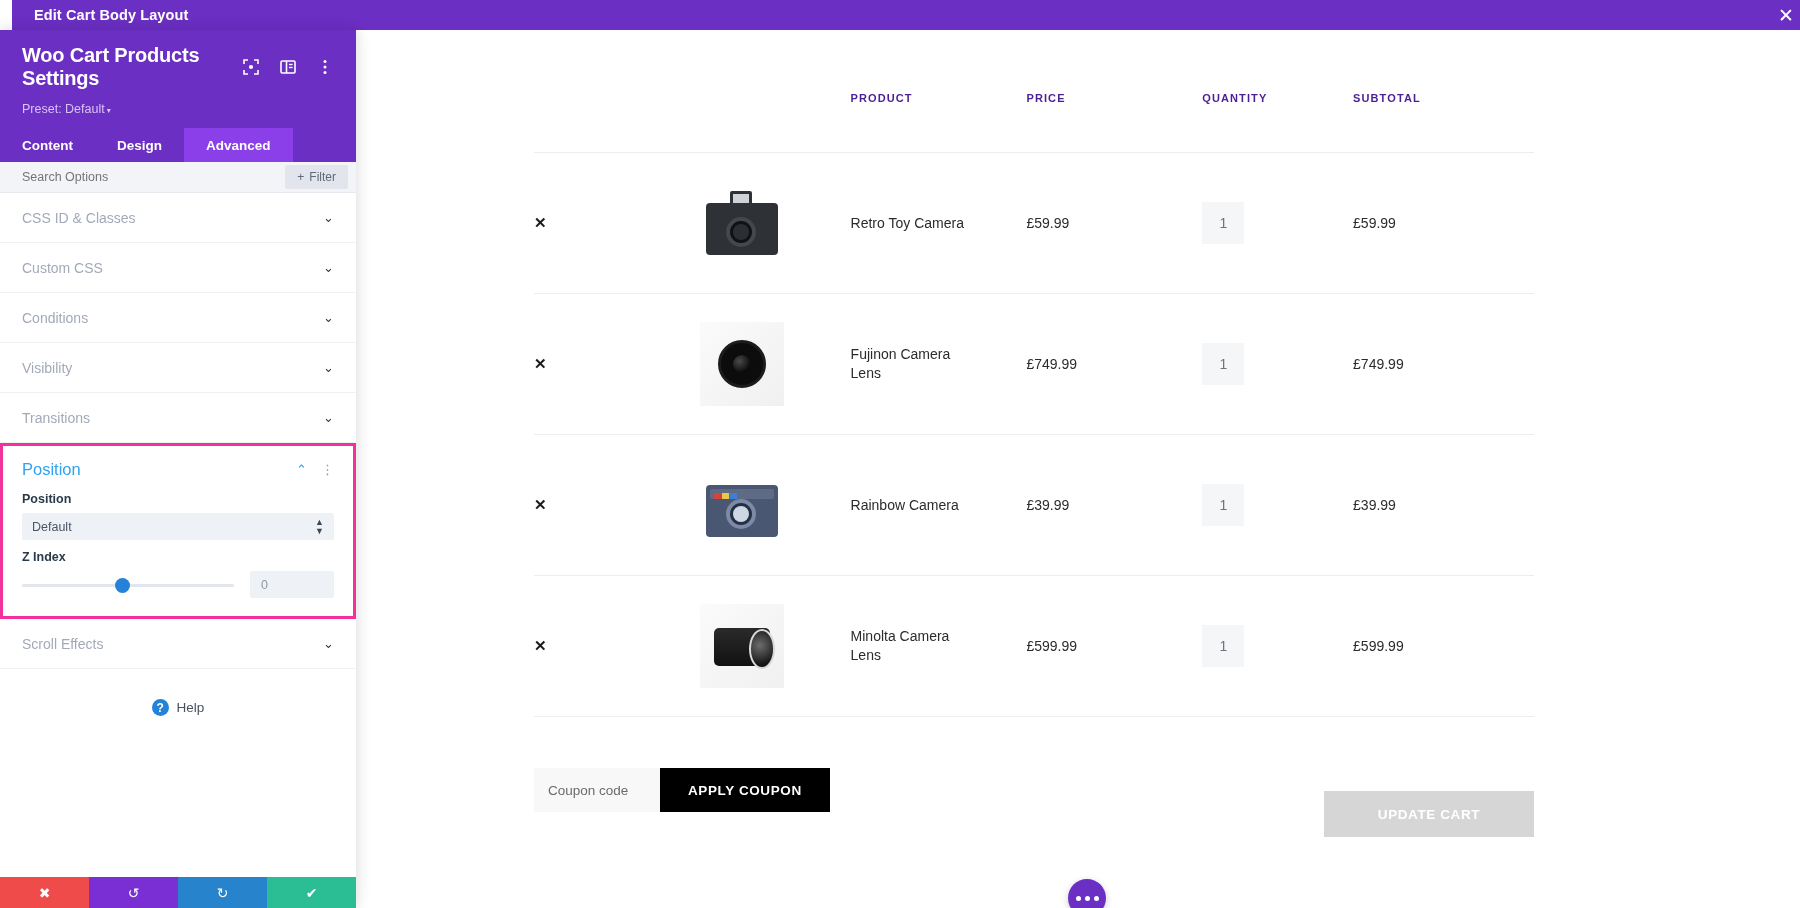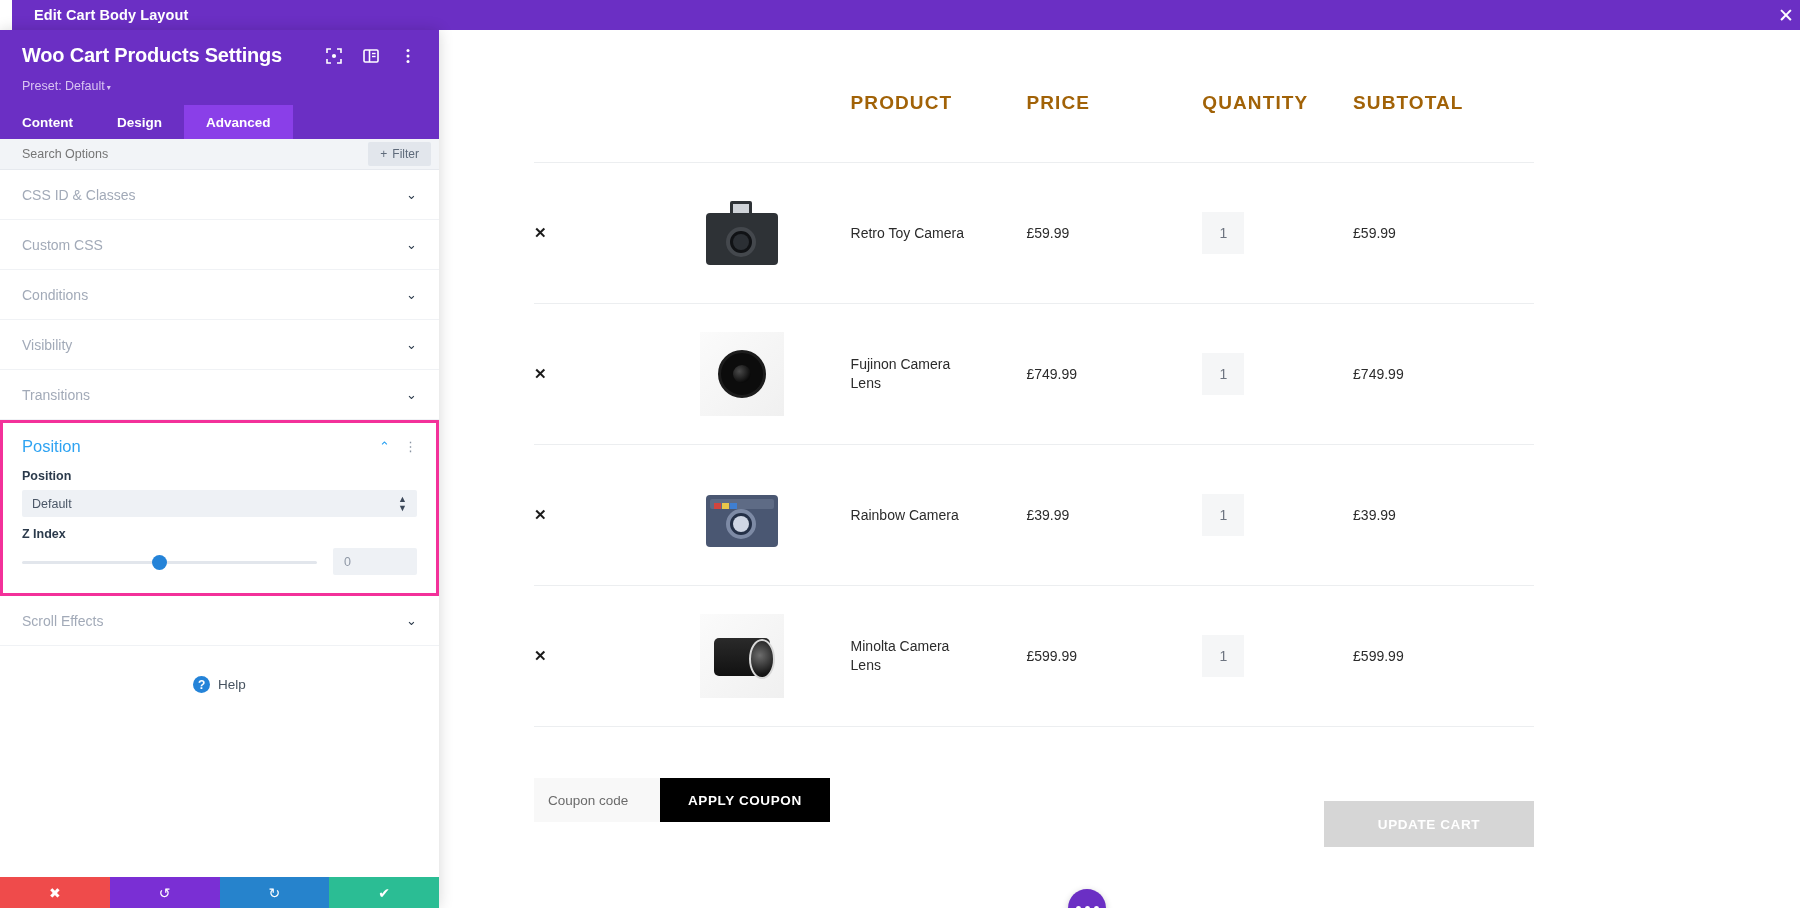--- a/index.html
+++ b/index.html
@@ -23,21 +23,21 @@
   }
   #topbar .closebtn {
     margin-left: auto; margin-right: 18px;
     color: #ffffff; font-size: 19px; line-height: 1;
     cursor: pointer; font-weight: 300;
   }
 
   
   #panel {
     position: absolute; top: 30px; left: 0;
-    width: 439px; height: 878px;
+    width: 356px; height: 878px;
     background: #ffffff;
     display: flex; flex-direction: column;
     box-shadow: 0 0 14px rgba(0,0,0,.16);
     z-index: 5;
   }
   #panel-head { background: #6b2fc4; padding: 14px 22px 12px 22px; }
   #panel-head .row1 { display: flex; align-items: center; }
   #panel-head h1 {
     color: #fff; font-size: 20px; font-weight: bold; letter-spacing: -.2px;
   }
@@ -138,22 +138,22 @@
   }
 
   
   #cart {
     position: absolute; top: 30px; left: 374px;
     width: 1426px; height: 878px; background: #fff;
     overflow: hidden;
   }
   table.cart { border-collapse: collapse; width: 1000px; margin-left: 160px; margin-top: 62px; }
   table.cart th {
-    text-align: left; font-size: 19px; font-weight: bold;
-    color: #a16207; letter-spacing: 1.1px;
+    text-align: left; font-size: 11px; font-weight: bold;
+    color: #4c1d95; letter-spacing: 1.1px;
     padding: 0 0 48px 0; border-bottom: 1px solid #eceef0;
   }
   table.cart td {
     border-bottom: 1px solid #eceef0; padding: 28px 0;
     vertical-align: middle; font-size: 14px; color: #2b2b2b;
   }
   .c-remove { width: 165px; }
   .c-thumb  { width: 150px; }
   .c-name   { width: 175px; }
   .c-price  { width: 175px; }

